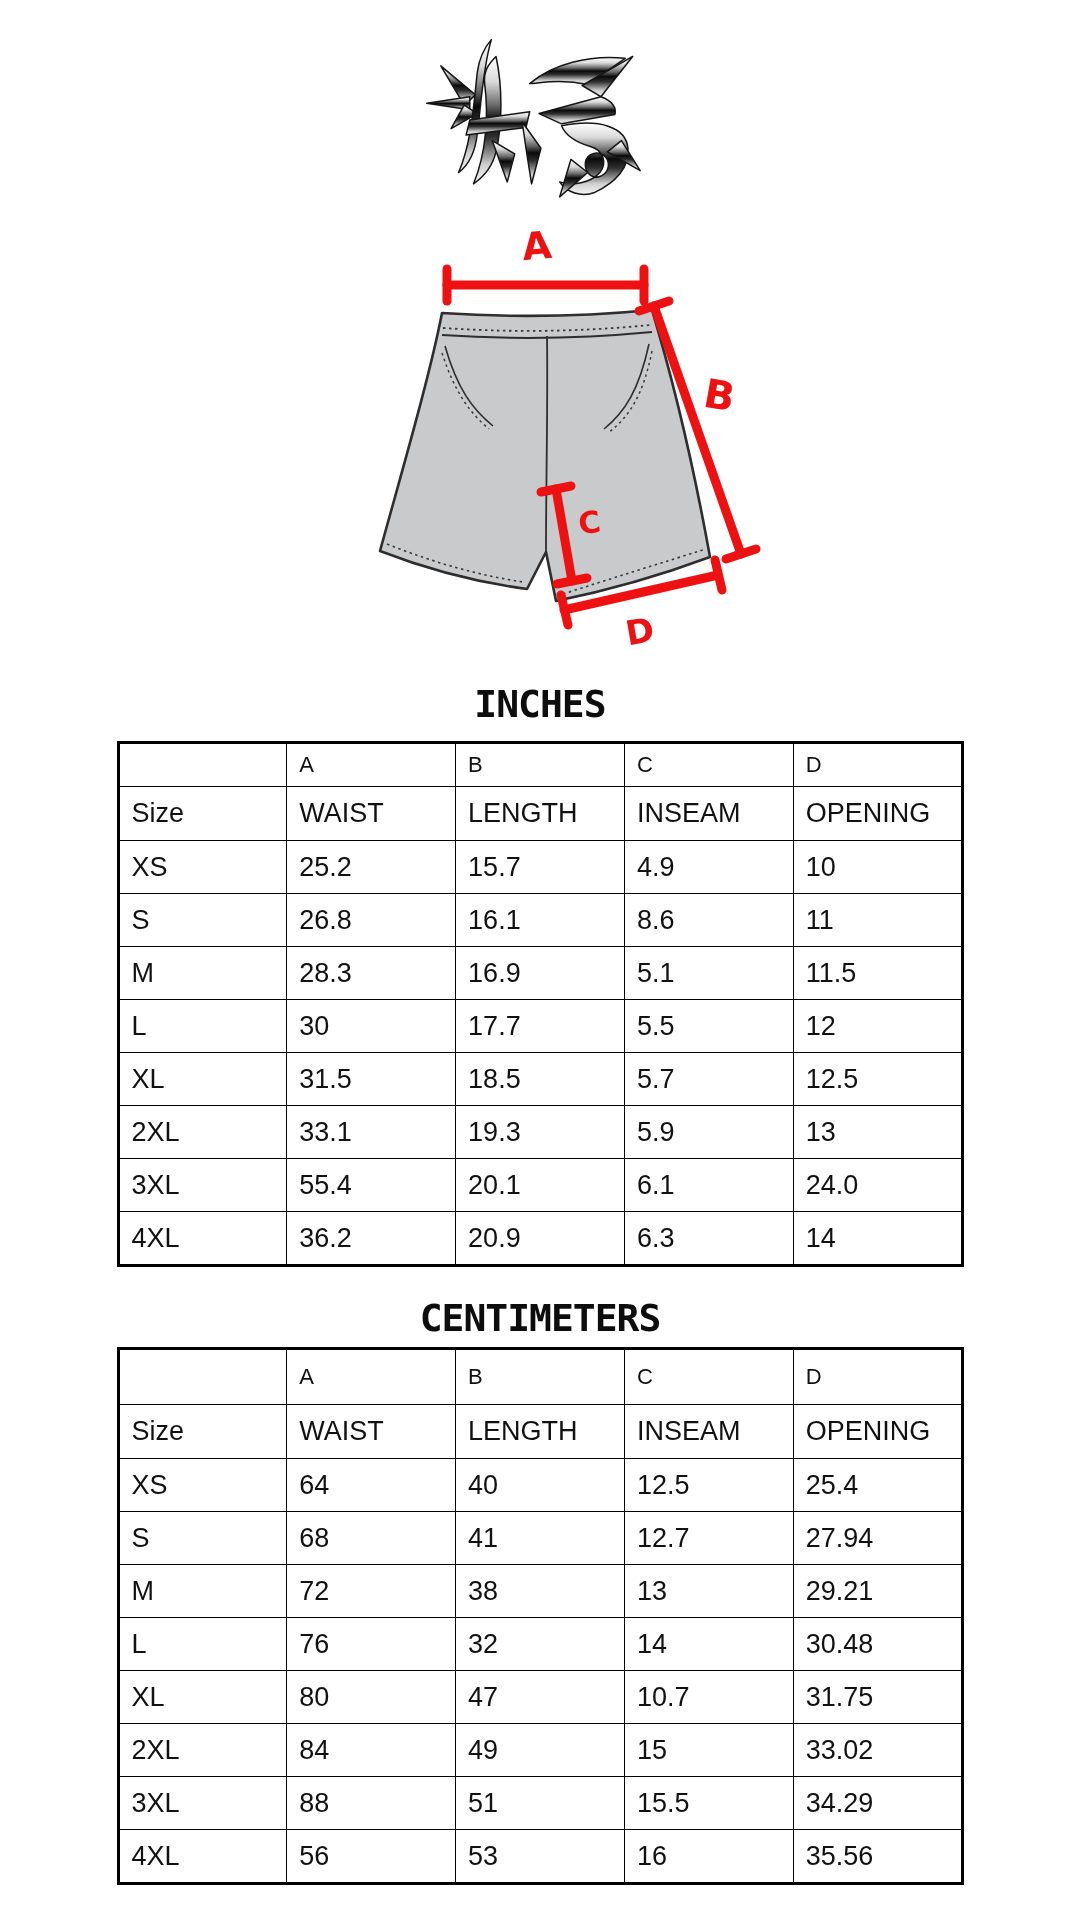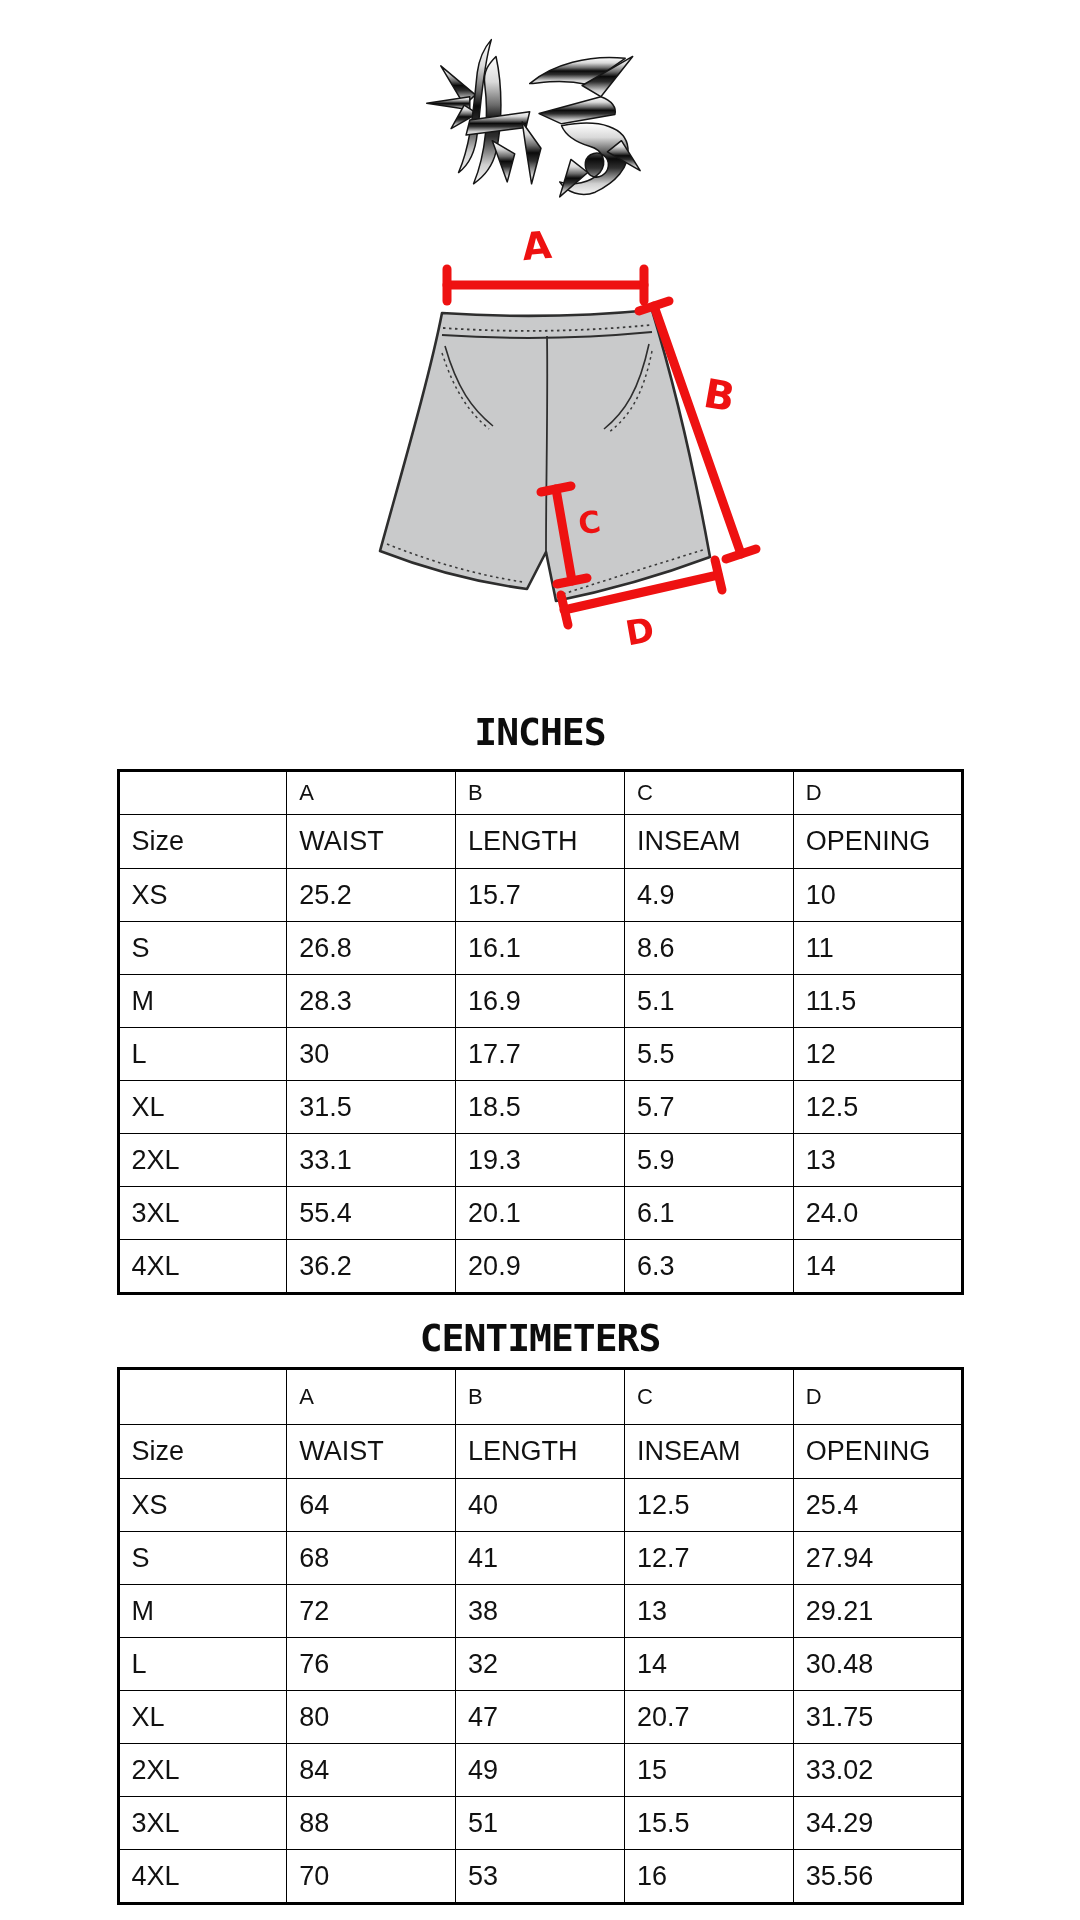--- a/index.html
+++ b/index.html
@@ -7,22 +7,22 @@
     width:1080px;height:1920px;background:#ffffff;overflow:hidden;
     font-family:"Liberation Sans",sans-serif;color:#111;
   }
   .logo-wrap{width:234px;margin:30px auto 0;}
   .diagram-wrap{width:440px;margin:10px 0 0 calc(50% - 198px);}
   .table-title{
     font-family:"DejaVu Sans Mono",monospace;
     font-weight:bold;font-size:38px;line-height:46px;
     letter-spacing:-1px;text-align:center;color:#0d0d0d;
   }
-  .t-inches{margin-top:52px;}
-  .t-cm{margin-top:20px;}
+  .t-inches{margin-top:24px;}
+  .t-cm{margin-top:28px;}
   table.size-table{
     width:847px;margin:14px auto 0;border-collapse:collapse;
     table-layout:fixed;background:#fff;
   }
   table.size-table.cm{margin-top:6px;}
   .size-table td{
     border:1.7px solid #000;padding:0 4px 0 12px;vertical-align:middle;
     font-size:27px;height:52px;white-space:nowrap;overflow:hidden;
   }
   table.size-table{border:3px solid #000;}
@@ -246,38 +246,38 @@
         <td>L</td>
         <td>76</td>
         <td>32</td>
         <td>14</td>
         <td>30.48</td>
       </tr>
       <tr>
         <td>XL</td>
         <td>80</td>
         <td>47</td>
-        <td>20.7</td>
+        <td>10.7</td>
         <td>31.75</td>
       </tr>
       <tr>
         <td>2XL</td>
         <td>84</td>
         <td>49</td>
         <td>15</td>
         <td>33.02</td>
       </tr>
       <tr>
         <td>3XL</td>
         <td>88</td>
         <td>51</td>
         <td>15.5</td>
         <td>34.29</td>
       </tr>
       <tr>
         <td>4XL</td>
-        <td>70</td>
+        <td>56</td>
         <td>53</td>
         <td>16</td>
         <td>35.56</td>
       </tr>
     </tbody>
 </table>
 
 </body></html>

